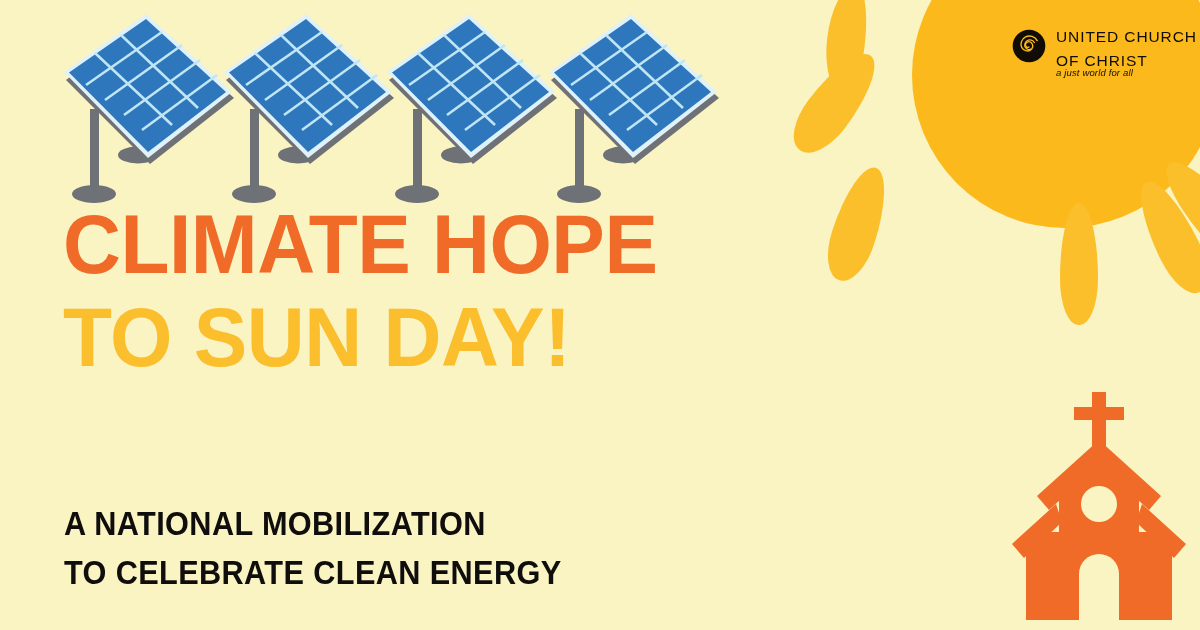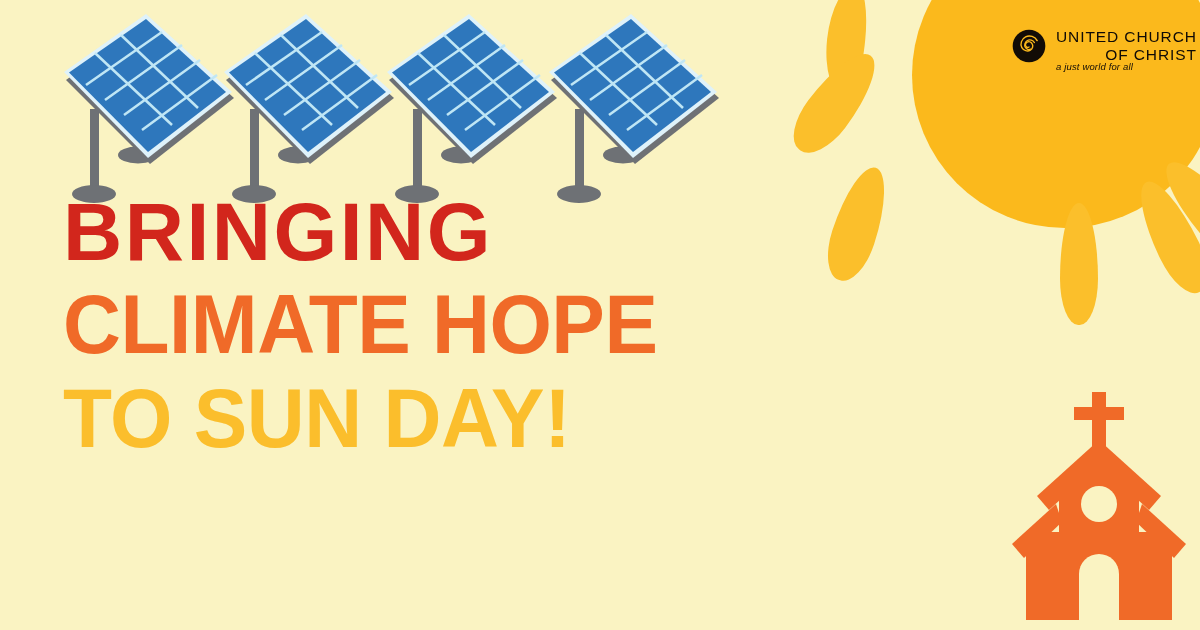--- a/index.html
+++ b/index.html
@@ -61,21 +61,21 @@
     padding-top: 1px;
   }
   .ucc-l1, .ucc-l2 {
     font-family: "Liberation Sans", sans-serif;
     font-size: 15.5px;
     letter-spacing: 0.9px;
     color: #100B06;
     font-weight: 400;
     white-space: nowrap;
   }
-  .ucc-l2 { margin-top: 2px; text-align: right; }
+  .ucc-l2 { margin-top: 8px; }
   .ucc-tag {
     font-family: "Liberation Sans", sans-serif;
     font-size: 9.5px;
     letter-spacing: 0.15px;
     color: #120C06;
     margin-top: 0;
     font-style: italic;
     white-space: nowrap;
   }
 
@@ -254,25 +254,28 @@
       <path d="M66 40c-4-7-14-10-21-6-7 4-10 13-6 20 3 6 11 8 16 5" fill="none" stroke="#FBB91C" stroke-width="3.4" stroke-linecap="round"></path>
     </svg>
     <div class="ucc-words">
       <span class="ucc-l1">UNITED CHURCH</span>
       <span class="ucc-l2">OF CHRIST</span>
       <span class="ucc-tag">a just world for all</span>
     </div>
   </div>
 
   <div id="headline">
-    <div class="hl hl-1">BRINGING</div>
     <div class="hl hl-2">CLIMATE HOPE</div>
     <div class="hl hl-3">TO SUN DAY!</div>
   </div>
 
+  <div id="subtitle">
+    <div class="sub-line">A NATIONAL MOBILIZATION</div>
+    <div class="sub-line">TO CELEBRATE CLEAN ENERGY</div>
+  </div>
 
   <div id="church">
     <svg viewBox="0 0 190 232" width="190" height="232" aria-hidden="true">
       <g fill="#F06A28">
 
         <rect x="88" y="0" width="14" height="56"></rect>
         <rect x="70" y="15" width="50" height="13"></rect>
 
         <path d="M95 48 L33 104 L45 118 L95 72 Z"></path>
 

